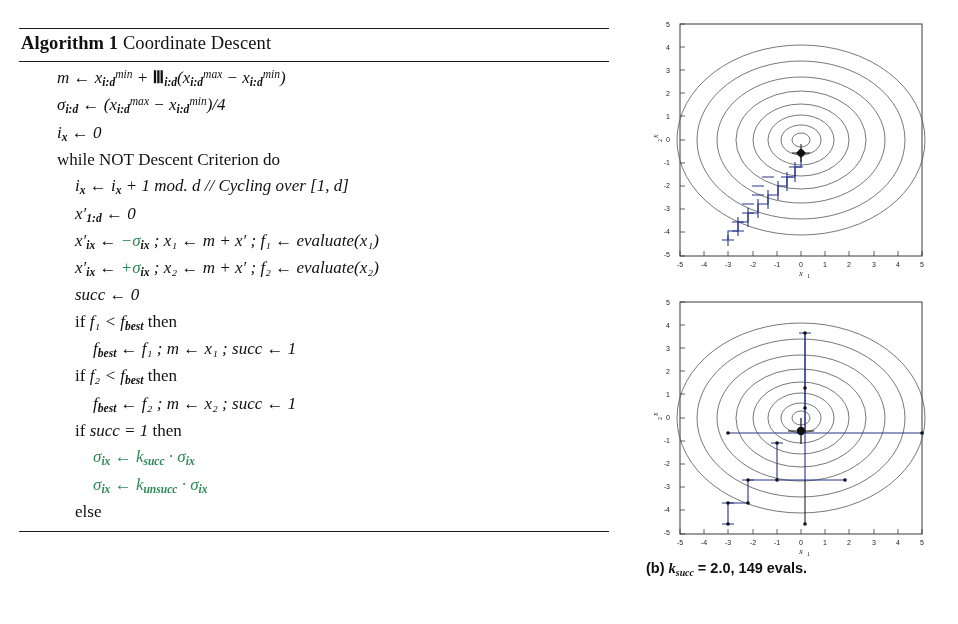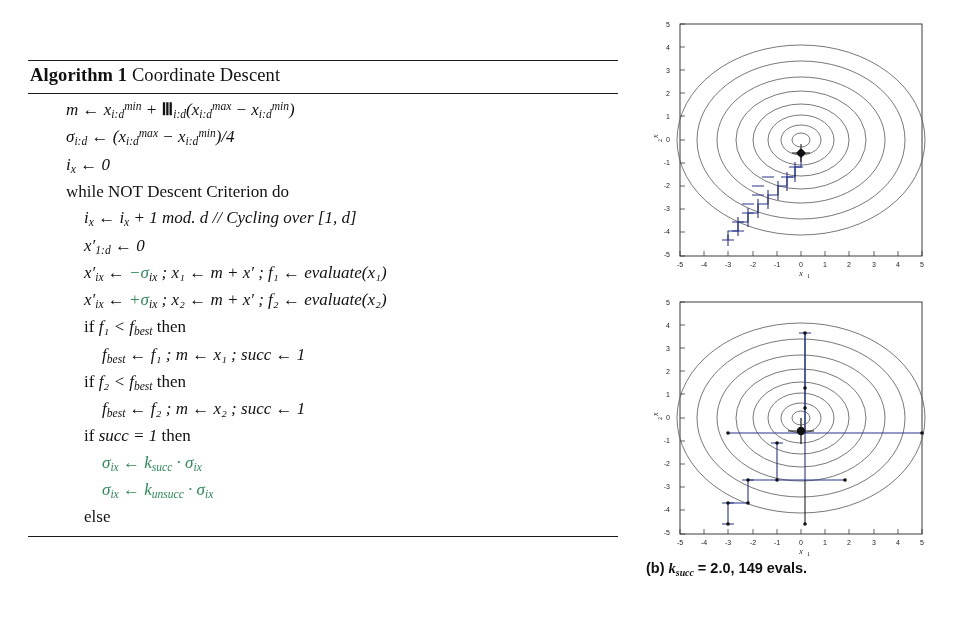--- a/index.html
+++ b/index.html
@@ -17,24 +17,23 @@
   }
   #page {
     position: relative;
     width: 958px;
     height: 624px;
   }
 
   
   #algorithm {
     position: absolute;
-    left: 28px;
+    left: 19px;
     top: 28px;
     width: 590px;
-    margin-top: 32px;
   }
   .alg-rule-top {
     border-top: 1.6px solid #1a1a1a;
     height: 0;
   }
   .alg-rule-mid {
     border-top: 1.1px solid #1a1a1a;
     height: 0;
     margin-top: 2px;
   }
@@ -76,20 +75,21 @@
     font-style: normal;
   }
   .green {
     color: #2e8b57;
   }
   .ind1 { padding-left: 18px; }
   .ind2 { padding-left: 36px; }
   sub {
     font-size: 0.68em;
     vertical-align: -0.28em;
+    font-weight: bold;
   }
   sup {
     font-size: 0.68em;
     vertical-align: 0.45em;
   }
   .blackboard {
     font-family: "Liberation Serif", serif;
     font-style: normal;
     font-weight: bold;
   }
@@ -158,20 +158,24 @@
           <span class="ln"></span>
           <span class="body-txt">x′<sub>1:d</sub> ← 0</span>
         </div>
         <div class="alg-line ind1">
           <span class="ln"></span>
           <span class="body-txt">x′<sub>ix</sub> ← <span class="green">−σ</span><sub>ix</sub> ; x₁ ← m + x′ ; f₁ ← evaluate(x₁)</span>
         </div>
         <div class="alg-line ind1">
           <span class="ln"></span>
           <span class="body-txt">x′<sub>ix</sub> ← <span class="green">+σ</span><sub>ix</sub> ; x₂ ← m + x′ ; f₂ ← evaluate(x₂)</span>
+        </div>
+        <div class="alg-line ind1">
+          <span class="ln"></span>
+          <span class="body-txt">succ ← 0</span>
         </div>
         <div class="alg-line ind1">
           <span class="ln"></span>
           <span class="body-txt"><span class="kw">if</span> f₁ &lt; f<sub>best</sub> <span class="kw">then</span></span>
         </div>
         <div class="alg-line ind2">
           <span class="ln"></span>
           <span class="body-txt">f<sub>best</sub> ← f₁ ; m ← x₁ ; succ ← 1</span>
         </div>
         <div class="alg-line ind1">

